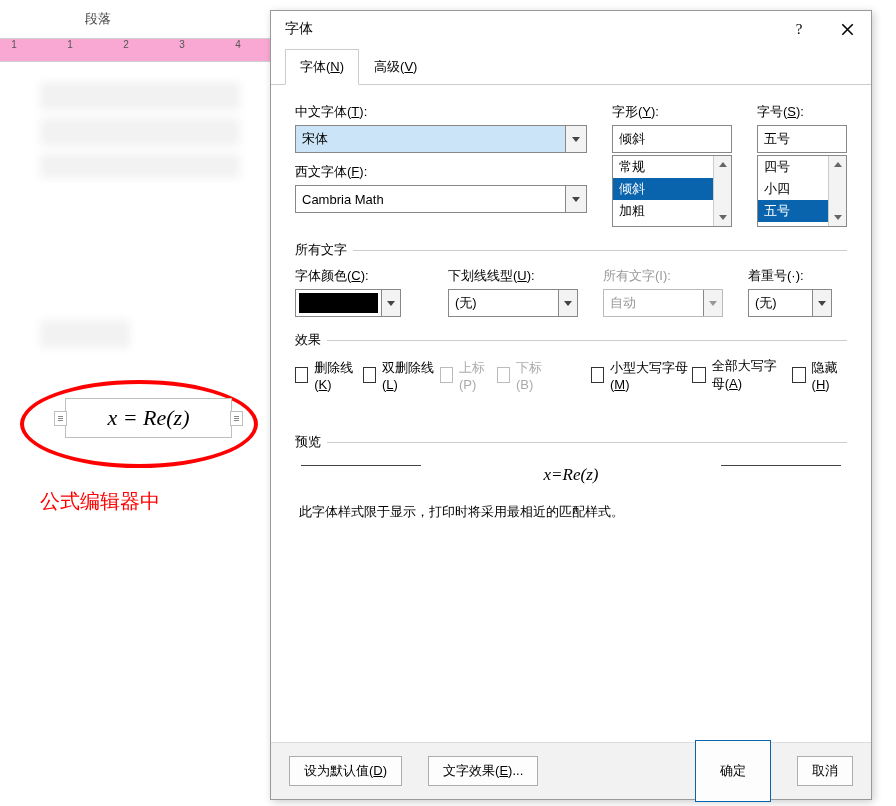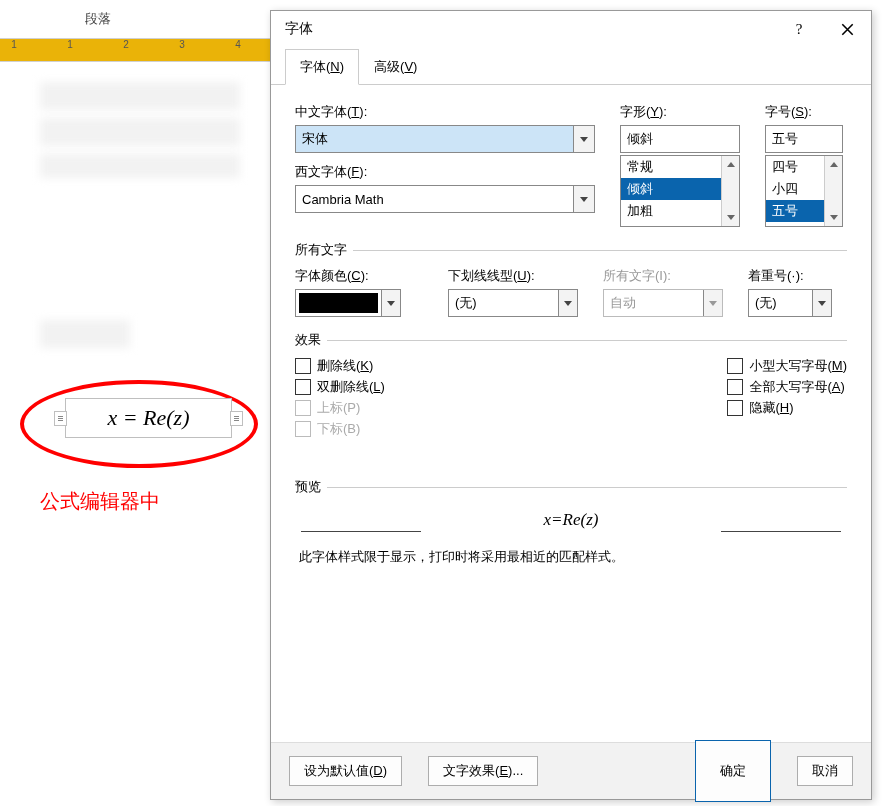--- a/index.html
+++ b/index.html
@@ -1,18 +1,18 @@
 <!DOCTYPE html>
 <html><head>
 <meta charset="utf-8">
 <style>
 html,body{margin:0;padding:0;font-family:"Microsoft YaHei","Segoe UI",sans-serif;font-size:13px;color:#000;background:#fff;width:896px;height:806px;overflow:hidden}
 .doc-area{position:absolute;left:0;top:0;width:270px;height:806px;background:#fff}
 .ribbon-label{position:absolute;left:85px;top:10px;font-size:13px;color:#444}
-.ruler{position:absolute;left:0;top:38px;width:270px;height:22px;background:#eab308;border-top:1px solid #d0d0d0;border-bottom:1px solid #d0d0d0;font-size:10px;color:#555;overflow:hidden;white-space:nowrap}
+.ruler{position:absolute;left:0;top:38px;width:270px;height:22px;background:#f9a8d4;border-top:1px solid #d0d0d0;border-bottom:1px solid #d0d0d0;font-size:10px;color:#555;overflow:hidden;white-space:nowrap}
 .ruler span{display:inline-block;width:28px;text-align:center}
 .blur-block{position:absolute;left:40px;width:200px;background:#f2f2f2;filter:blur(4px)}
 .eq-box-wrap{position:absolute;left:20px;top:380px}
 .ellipse{position:absolute;left:0;top:0;width:230px;height:80px;border:4px solid #ff0000;border-radius:50%}
 .eq-box{position:absolute;left:45px;top:18px;width:165px;height:38px;border:1px solid #bfbfbf;background:#fff;display:flex;align-items:center;justify-content:center}
 .eq-box .handle{position:absolute;width:11px;height:13px;background:#fff;border:1px solid #bfbfbf;display:flex;flex-direction:column;gap:1px;justify-content:center;align-items:center}
 .eq-box .handle.l{left:-12px;top:12px}
 .eq-box .handle.r{right:-12px;top:12px}
 .eq-box .handle .dot{width:5px;height:1px;background:#888}
 .eq-formula{font-family:"Cambria Math",serif;font-style:italic;font-size:22px}
@@ -41,35 +41,35 @@
 .listbox{height:70px;border:1px solid #888;overflow:hidden;position:relative}
 .listbox .opt{padding:2px 6px;font-size:13px}
 .listbox .opt.sel{background:#0a64ad;color:#fff}
 .listbox .scroll{position:absolute;right:0;top:0;width:17px;height:100%;background:#f3f3f3;border-left:1px solid #ccc;display:flex;flex-direction:column;justify-content:space-between;align-items:center}
 .scroll .arr{width:100%;height:17px;display:flex;align-items:center;justify-content:center}
 .scroll .arr svg{width:8px;height:5px}
 .hr-through{display:flex;align-items:center;gap:6px;margin-top:14px;margin-bottom:8px}
 .hr-through .line{flex:1;height:1px;background:#ccc}
 
 .fx-row{display:flex;gap:40px}
-.fx-col{display:flex;flex-direction:column;gap:3px}
+.fx-col{display:flex;flex-direction:row;gap:3px}
 .fx-col.right{margin-left:auto}
 .chk{display:flex;align-items:center;gap:6px;font-size:13px}
 .chk .box{width:14px;height:14px;border:1px solid #333;background:#fff}
 .chk.dis{color:#aaa}
 .chk.dis .box{border-color:#bbb}
 
 .color-btn{display:flex;height:26px;border:1px solid #888;width:104px}
 .color-swatch{flex:1;background:#000;margin:3px}
 .color-btn .drop{width:18px;border-left:1px solid #888;background:#f3f3f3;display:flex;align-items:center;justify-content:center}
 .sel-btn{display:flex;height:26px;border:1px solid #888}
 .sel-btn .val{flex:1;padding:0 6px;display:flex;align-items:center;font-size:13px}
 .sel-btn.dis{color:#999;border-color:#bbb}
 .sel-btn .drop{width:18px;border-left:1px solid #888;background:#f3f3f3;display:flex;align-items:center;justify-content:center}
-.preview-lines{display:flex;align-items:flex-end;width:100%}
+.preview-lines{display:flex;align-items:flex-start;width:100%}
 .preview-lines .seg{height:1px;background:#444;width:120px}
 .preview-lines .mid{flex:1;text-align:center;font-family:"Cambria Math",serif;font-style:italic;font-size:17px;padding-bottom:2px}
 .note{font-size:13px;margin:16px 4px}
 
 .dlg-footer{position:absolute;left:0;right:0;bottom:0;height:56px;background:#f2f2f2;border-top:1px solid #ddd;display:flex;align-items:center;padding:0 18px;gap:26px}
 .btn{height:28px;padding:0 14px;border:1px solid #adadad;background:#fdfdfd;font-size:13px;display:flex;align-items:center}
 .btn.primary{border:1.5px solid #0a64ad;padding:16px 24px}
 .spacer{flex:1}
 .disabled-label{color:#999}
 </style>
@@ -162,21 +162,21 @@
               </div>
             <div class="arr">
                 <svg viewBox="0 0 8 5">
                   <path d="M0 0 L4 5 L8 0" fill="#666"></path>
                 </svg>
               </div>
           </div>
         </div>
       </div>
 
-      <div class="col" style="width:78px">
+      <div class="col" style="width:90px">
         <div class="label">字号(<span class="uline">S</span>):</div>
         <div class="combo">
           <input value="五号" style="">
         </div>
         <div class="listbox" style="margin-top:2px">
           <div class="opt">四号</div>
           <div class="opt">小四</div>
           <div class="opt sel">五号</div>
           <div class="scroll">
             <div class="arr">

